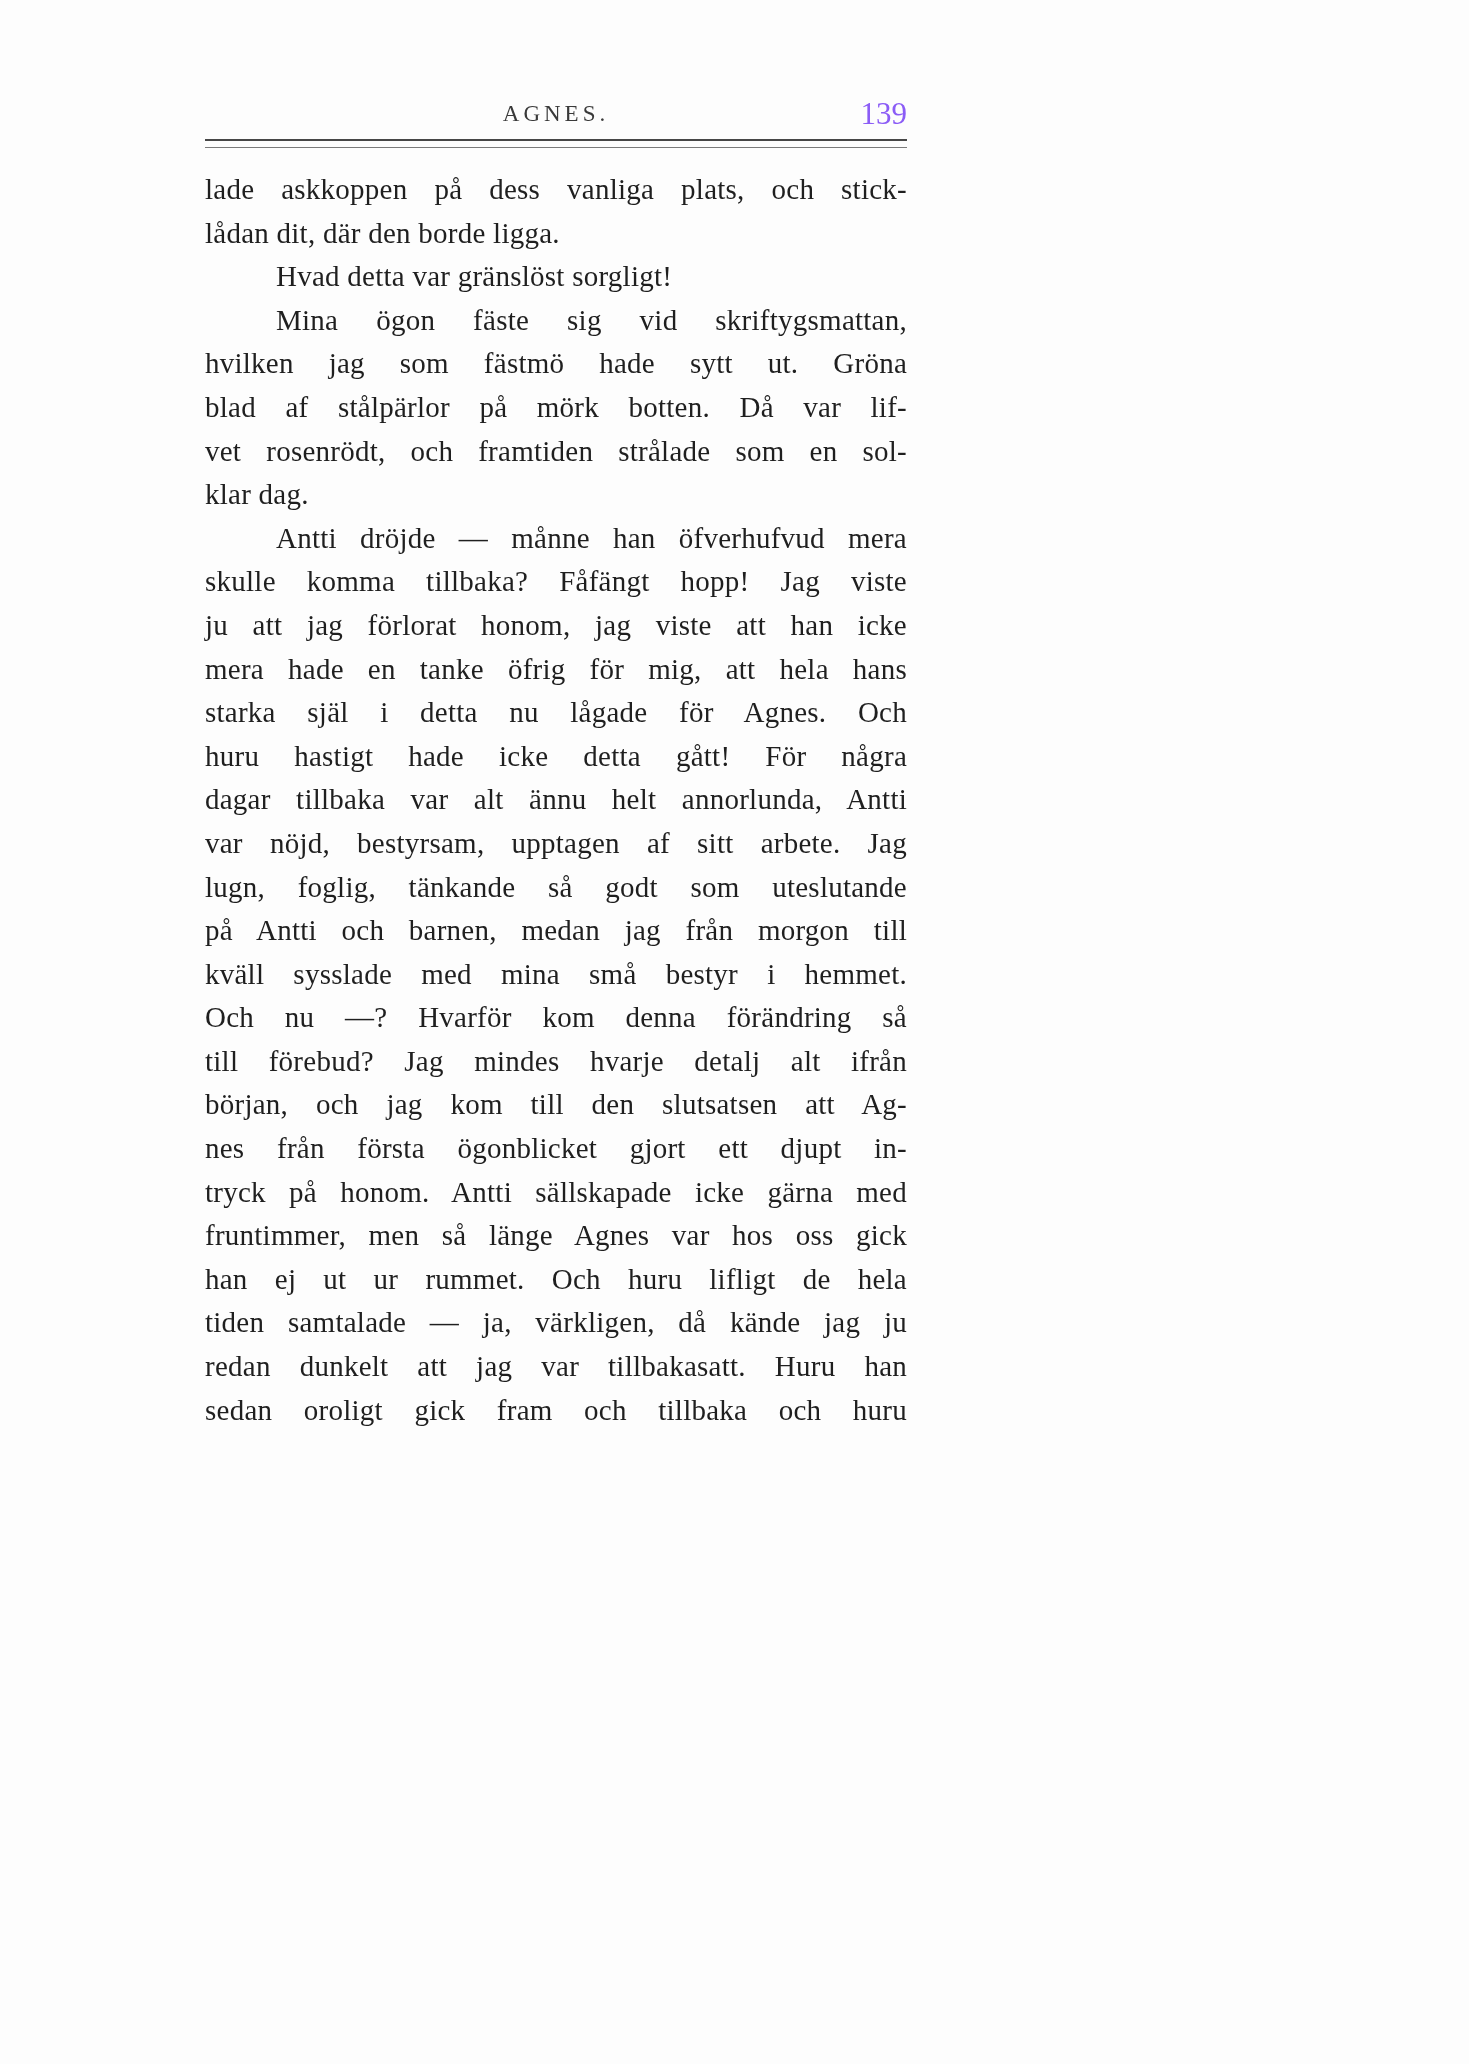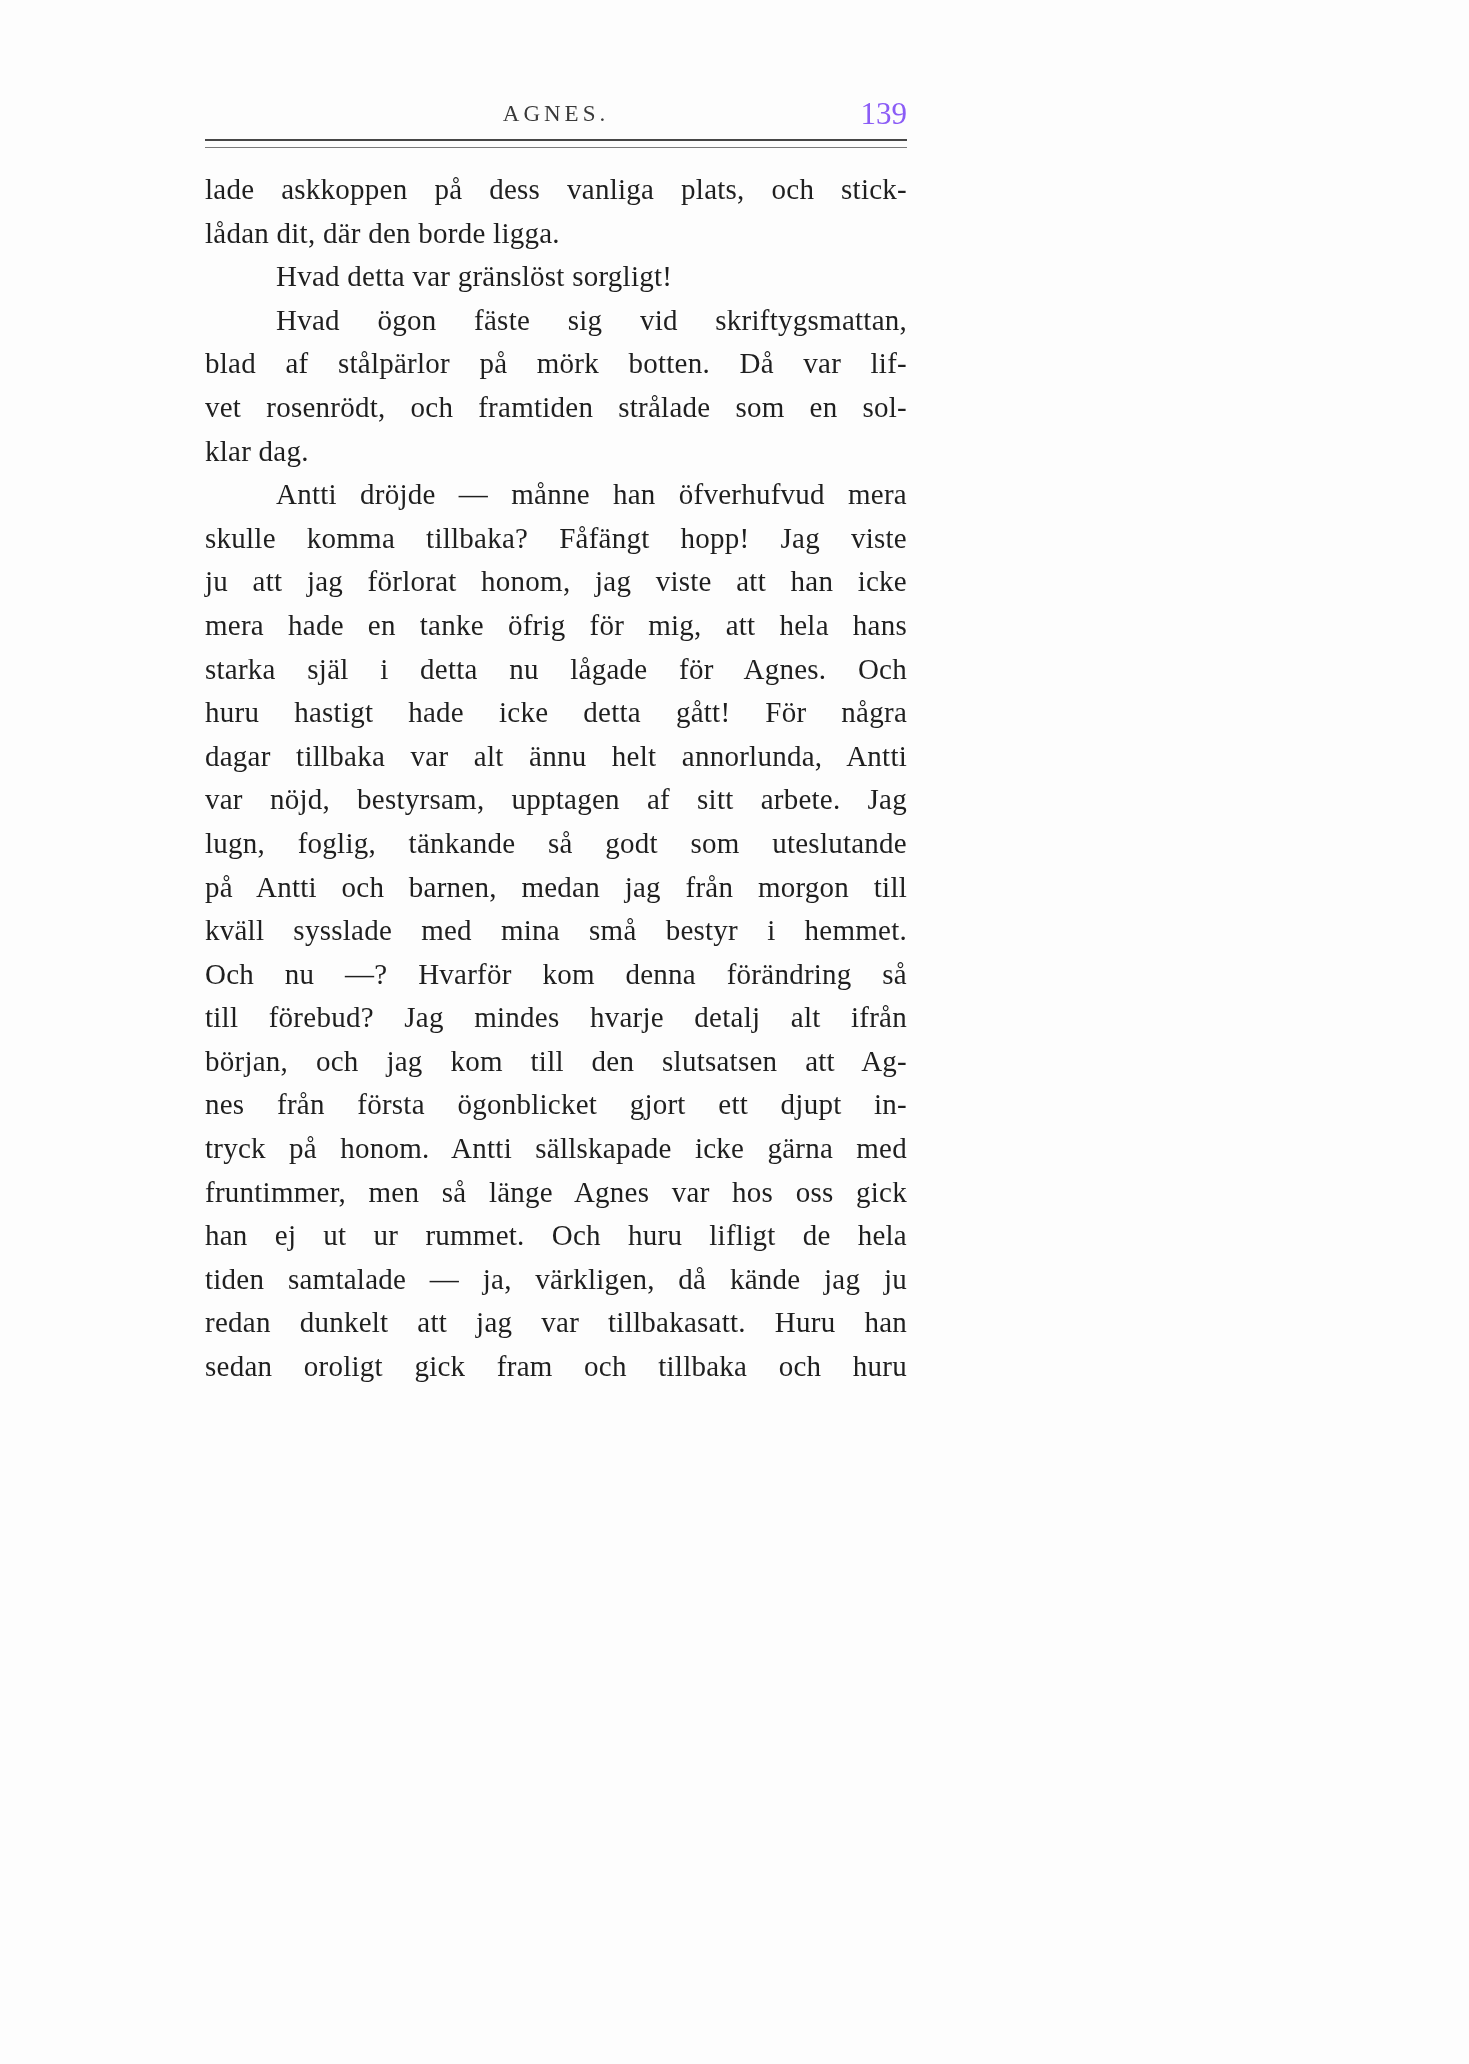--- a/index.html
+++ b/index.html
@@ -80,21 +80,22 @@
     <span class="running-title">AGNES.</span>
     <span class="page-number">139</span>
   </header>
 
   <div class="header-rule"></div>
 
   <main class="text-block">
       <div class="line">lade askkoppen på dess vanliga plats, och stick-</div>
       <div class="line end">lådan dit, där den borde ligga.</div>
       <div class="line indent end">Hvad detta var gränslöst sorgligt!</div>
-      <div class="line indent">Hvad ögon fäste sig vid skriftygsmattan,</div>
+      <div class="line indent">Mina ögon fäste sig vid skriftygsmattan,</div>
+      <div class="line">hvilken jag som fästmö hade sytt ut. Gröna</div>
       <div class="line">blad af stålpärlor på mörk botten. Då var lif-</div>
       <div class="line">vet rosenrödt, och framtiden strålade som en sol-</div>
       <div class="line end">klar dag.</div>
       <div class="line indent">Antti dröjde — månne han öfverhufvud mera</div>
       <div class="line">skulle komma tillbaka? Fåfängt hopp! Jag viste</div>
       <div class="line">ju att jag förlorat honom, jag viste att han icke</div>
       <div class="line">mera hade en tanke öfrig för mig, att hela hans</div>
       <div class="line">starka själ i detta nu lågade för Agnes. Och</div>
       <div class="line">huru hastigt hade icke detta gått! För några</div>
       <div class="line">dagar tillbaka var alt ännu helt annorlunda, Antti</div>

